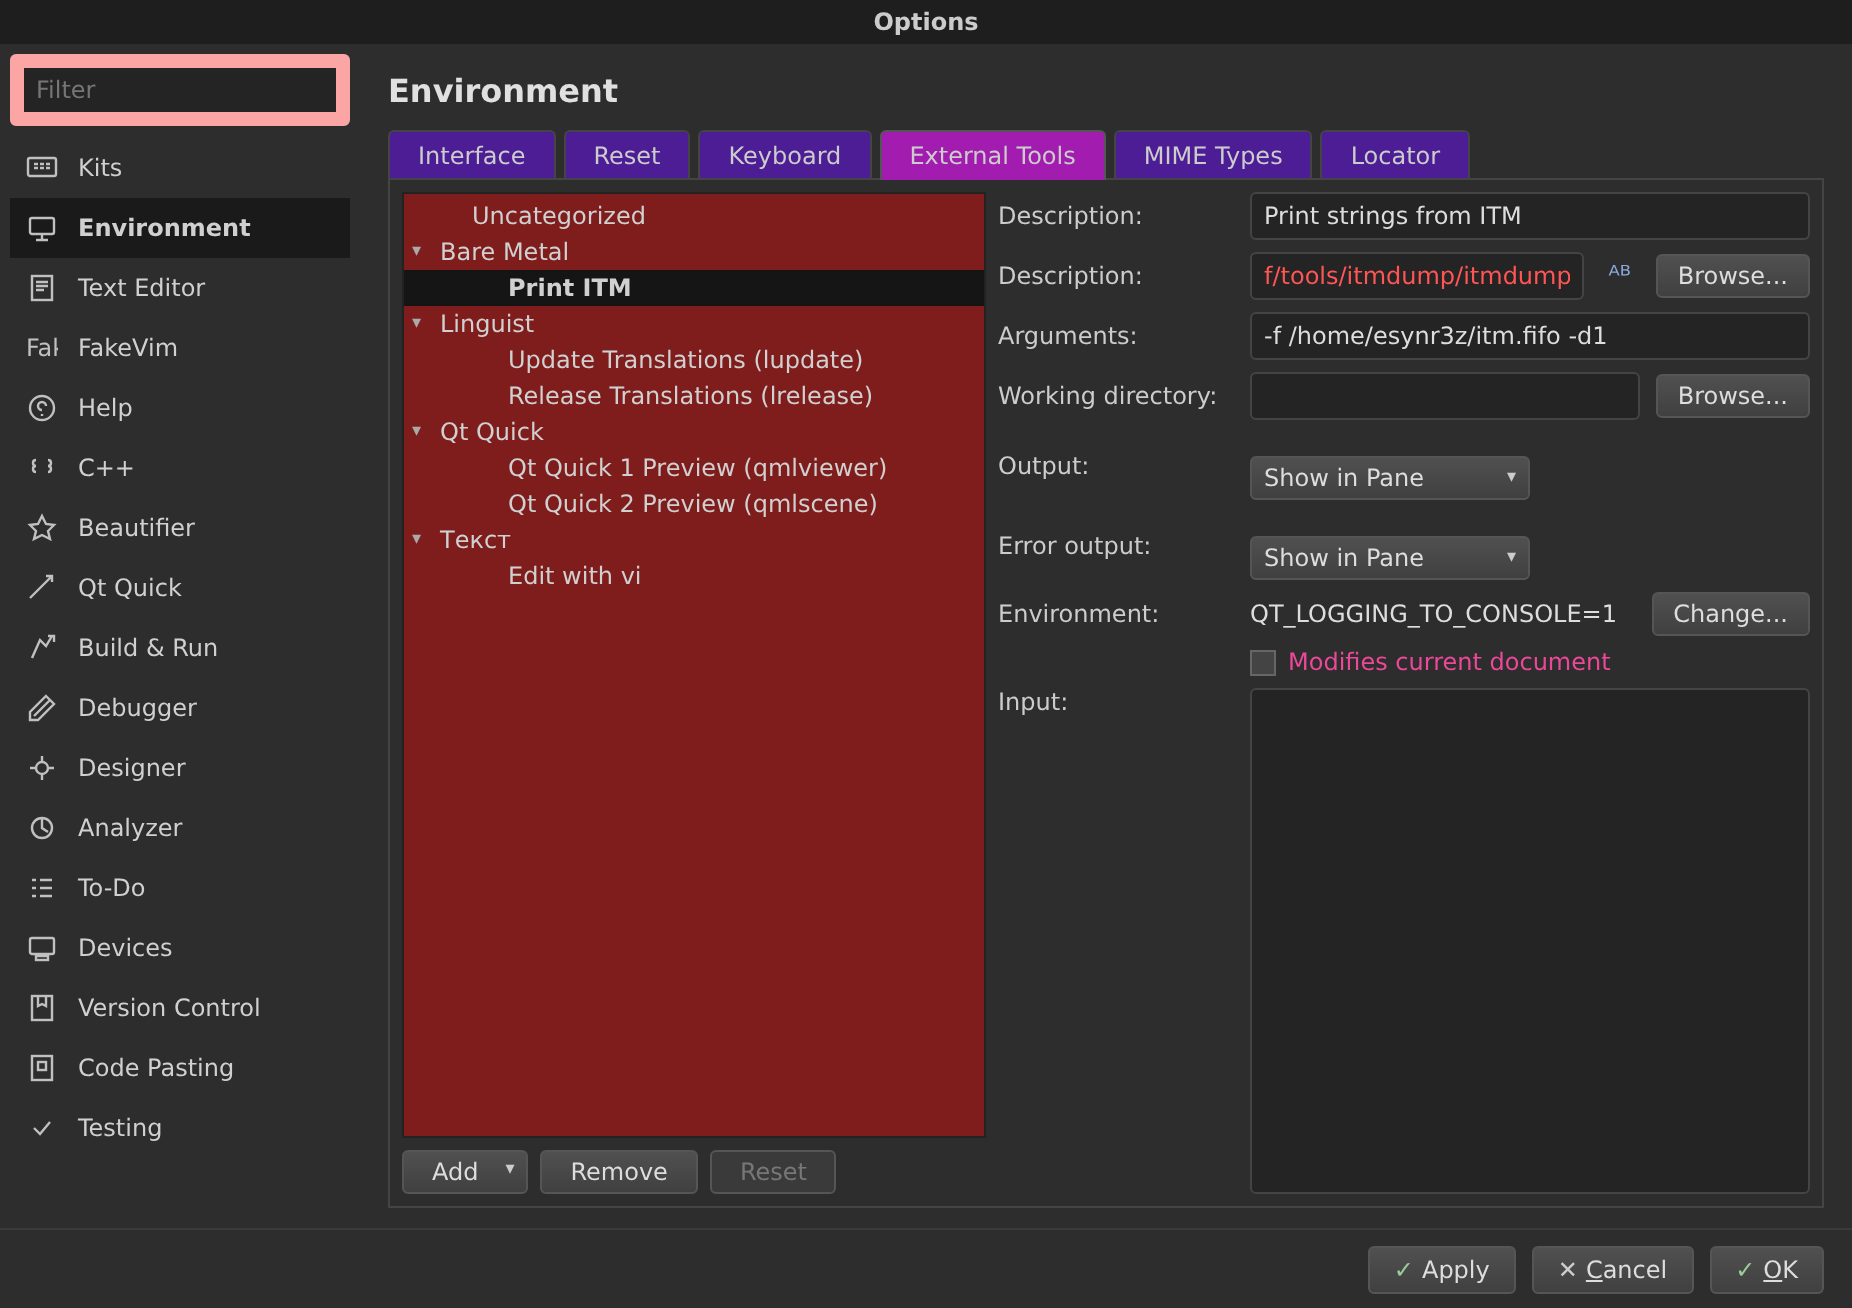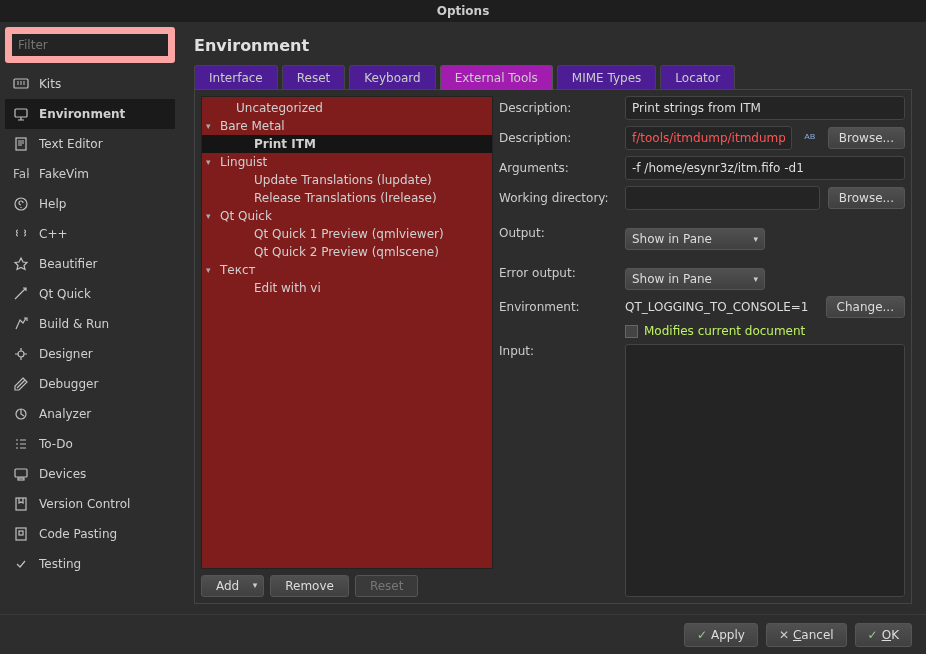--- a/index.html
+++ b/index.html
@@ -43,21 +43,21 @@
 .form-row { display: flex; align-items: center; gap: 8px; }
 .form-label { width: 118px; color: #ccc; }
 .text-input { flex: 1; background: #242424; border: 1px solid #444; color: #ddd; padding: 4px 6px; border-radius: 3px; min-width: 0; }
 .text-input.invalid { color: #ff5555; }
 .small-btn { background: linear-gradient(#505050,#404040); border: 1px solid #555; color: #ddd; padding: 3px 10px; border-radius: 3px; cursor: pointer; }
 .env-text { color: #ddd; flex: 1; }
 
 .select { background: linear-gradient(#505050,#404040); border: 1px solid #555; color: #ddd; padding: 3px 6px; border-radius: 3px; width: 140px; display: flex; justify-content: space-between; align-items: center; cursor: pointer; margin-top: 12px; }
 .select::after { content: "▾"; font-size: 9px; color: #ccc; margin-left: 8px; }
 
-.checkbox { display: flex; align-items: flex-end; gap: 6px; color: #bef264; }
+.checkbox { display: flex; align-items: flex-end; gap: 6px; color: #ec4899; }
 .checkbox-box { width: 13px; height: 13px; background: #444; border: 1px solid #666; }
 
 .textarea { flex: 1; background: #242424; border: 1px solid #444; border-radius: 3px; min-height: 100px; }
 .input-row { display: flex; gap: 8px; flex: 1; align-items: stretch; min-height: 0; }
 .input-row .textarea { height: 100%; }
 
 .icon-var { width: 20px; height: 20px; display: flex; align-items: center; justify-content: center; color: #88aadd; cursor: pointer; font-size: 13px; flex-shrink: 0; }
 
 .footer { height: 40px; display: flex; justify-content: flex-end; align-items: center; gap: 8px; padding-right: 14px; border-top: 1px solid #3a3a3a; background: #2d2d2d; position: absolute; bottom: 0; left: 0; right: 0; }
 .footer-btn { background: linear-gradient(#505050,#404040); border: 1px solid #555; color: #ddd; padding: 4px 12px; border-radius: 3px; cursor: pointer; display: flex; align-items: center; gap: 4px; }
@@ -149,33 +149,33 @@
             <svg viewBox="0 0 16 16">
               <path d="M3 13l4-9 3 3 3-5"></path>
               <path d="M11 2l3 0 0 3"></path>
             </svg>
           </span>
           <span>Build &amp; Run</span>
         </div>
         <div class="sidebar-item">
           <span class="sidebar-icon">
             <svg viewBox="0 0 16 16">
+              <path d="M4 12l8-8M10 2l4 4-8 8-4 0 0-4z"></path>
+            </svg>
+          </span>
+          <span>Debugger</span>
+        </div>
+        <div class="sidebar-item">
+          <span class="sidebar-icon">
+            <svg viewBox="0 0 16 16">
               <path d="M2 8h3M11 8h3M8 2v3M8 11v3"></path>
               <circle cx="8" cy="8" r="3"></circle>
             </svg>
           </span>
           <span>Designer</span>
-        </div>
-        <div class="sidebar-item">
-          <span class="sidebar-icon">
-            <svg viewBox="0 0 16 16">
-              <path d="M4 12l8-8M10 2l4 4-8 8-4 0 0-4z"></path>
-            </svg>
-          </span>
-          <span>Debugger</span>
         </div>
         <div class="sidebar-item">
           <span class="sidebar-icon">
             <svg viewBox="0 0 16 16">
               <circle cx="8" cy="8" r="5"></circle>
               <path d="M8 3v5l3 2"></path>
             </svg>
           </span>
           <span>Analyzer</span>
         </div>

